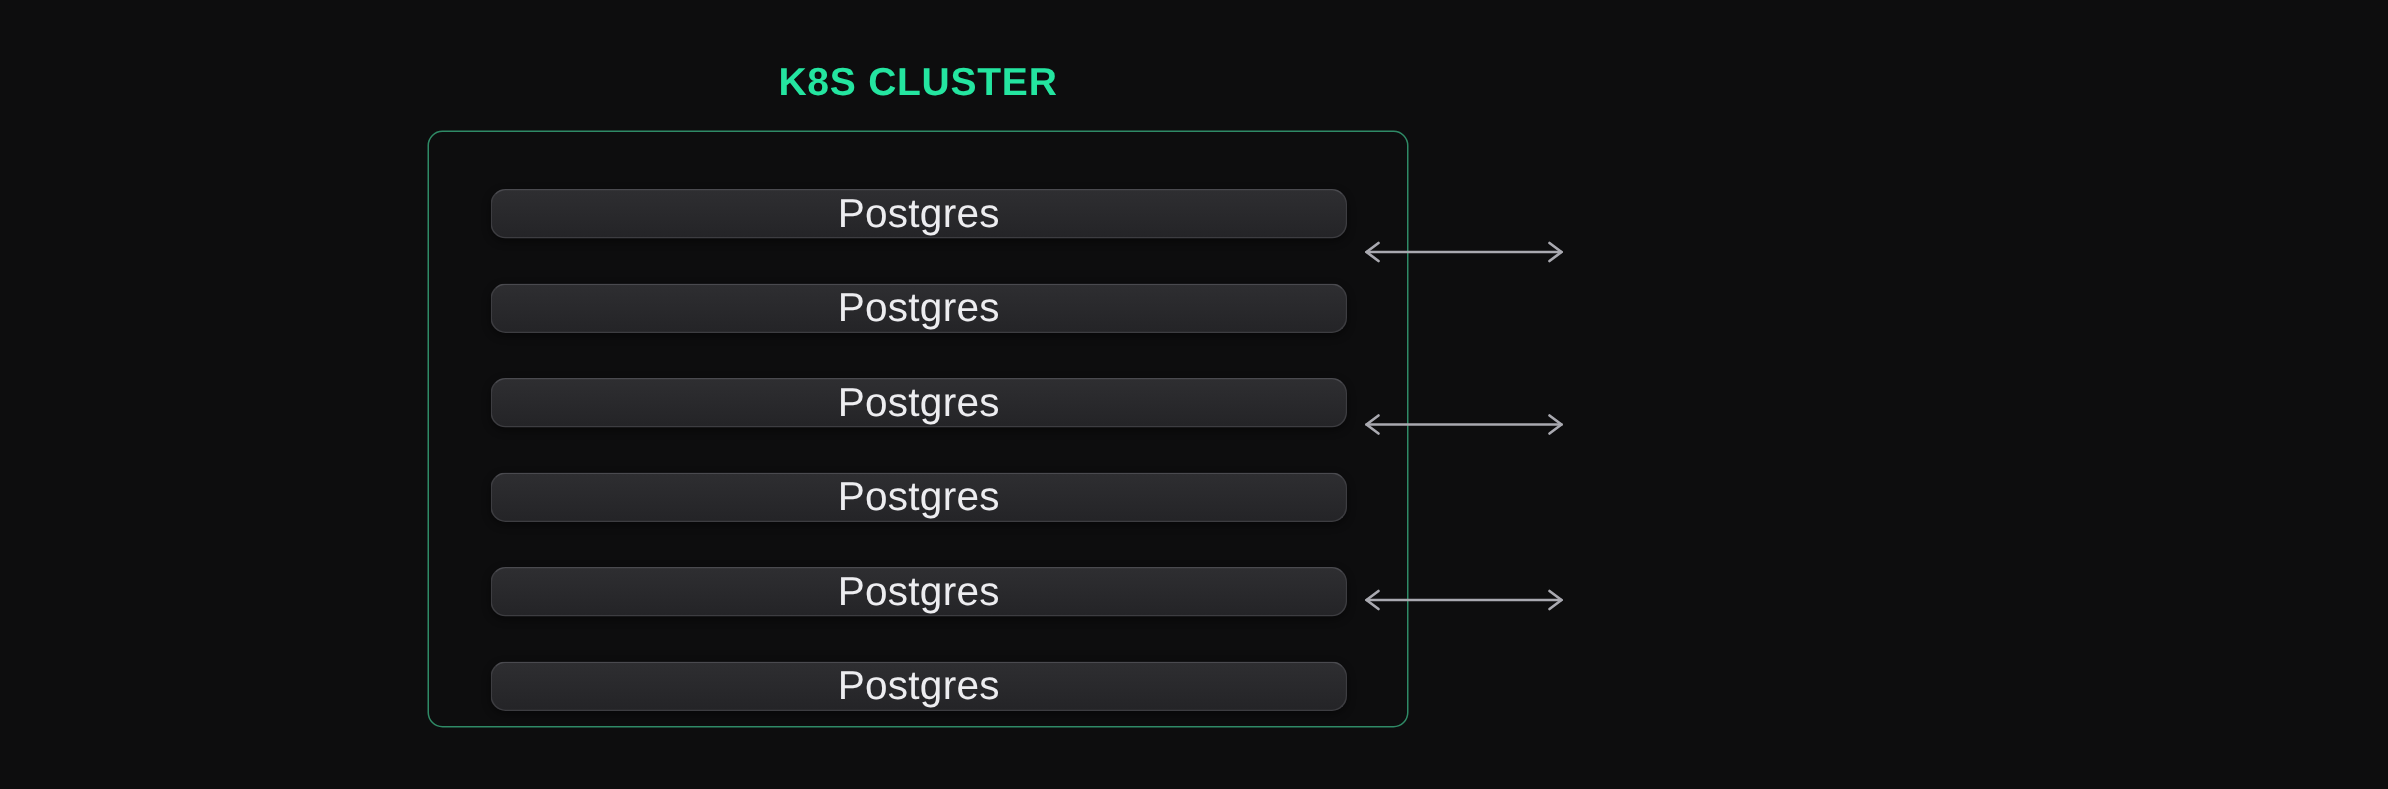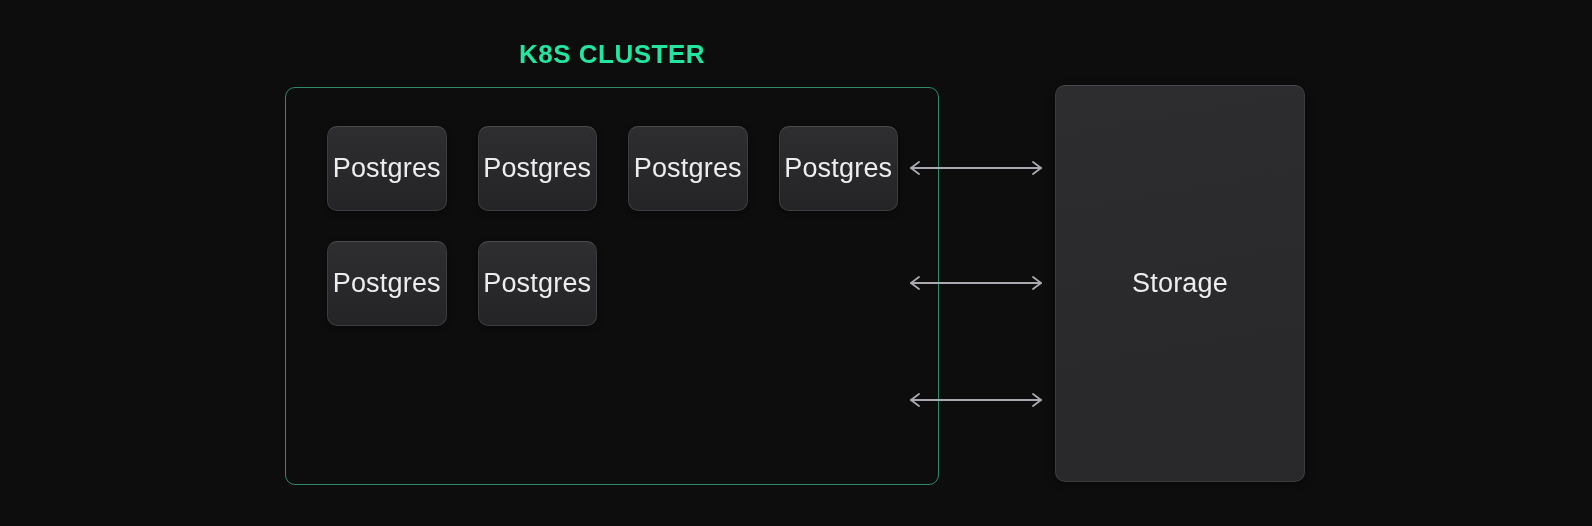--- a/index.html
+++ b/index.html
@@ -30,21 +30,21 @@
   .cluster-box {
     position: absolute;
     left: 285px;
     top: 87px;
     width: 654px;
     height: 398px;
     box-sizing: border-box;
     border: 1px solid #2f8a66;
     border-radius: 10px;
     display: grid;
-    grid-template-columns: 1fr 1fr 1fr 1fr;
+    grid-template-columns: 1fr;
     grid-template-rows: 1fr 1fr 1fr;
     column-gap: 31px;
     row-gap: 30px;
     padding: 38px 40px 43px 41px;
   }
   .node {
     background: linear-gradient(180deg, #2e2e31 0%, #242427 100%);
     border: 1px solid #3d3d41;
     border-top-color: #4a4a4f;
     border-radius: 10px;
@@ -129,17 +129,14 @@
     </svg>
   </div>
   <div class="arrow arrow-3">
     <svg width="136" height="20" viewBox="0 0 136 20" fill="none" stroke="#a9a9b0" stroke-width="1.8" stroke-linecap="round" stroke-linejoin="round">
       <line x1="3" y1="10" x2="133" y2="10"></line>
       <polyline points="11,4 3,10 11,16"></polyline>
       <polyline points="125,4 133,10 125,16"></polyline>
     </svg>
   </div>
 
-  <div class="storage-box">
-    <span class="node-label">Storage</span>
-  </div>
 
 </div>
 
 </body></html>

